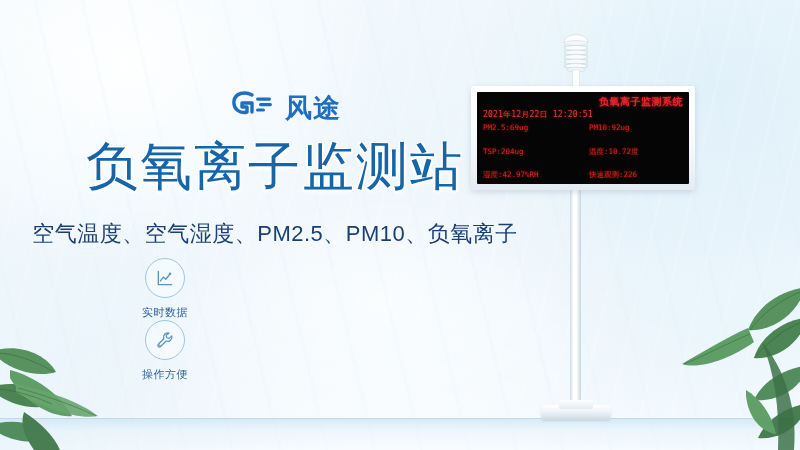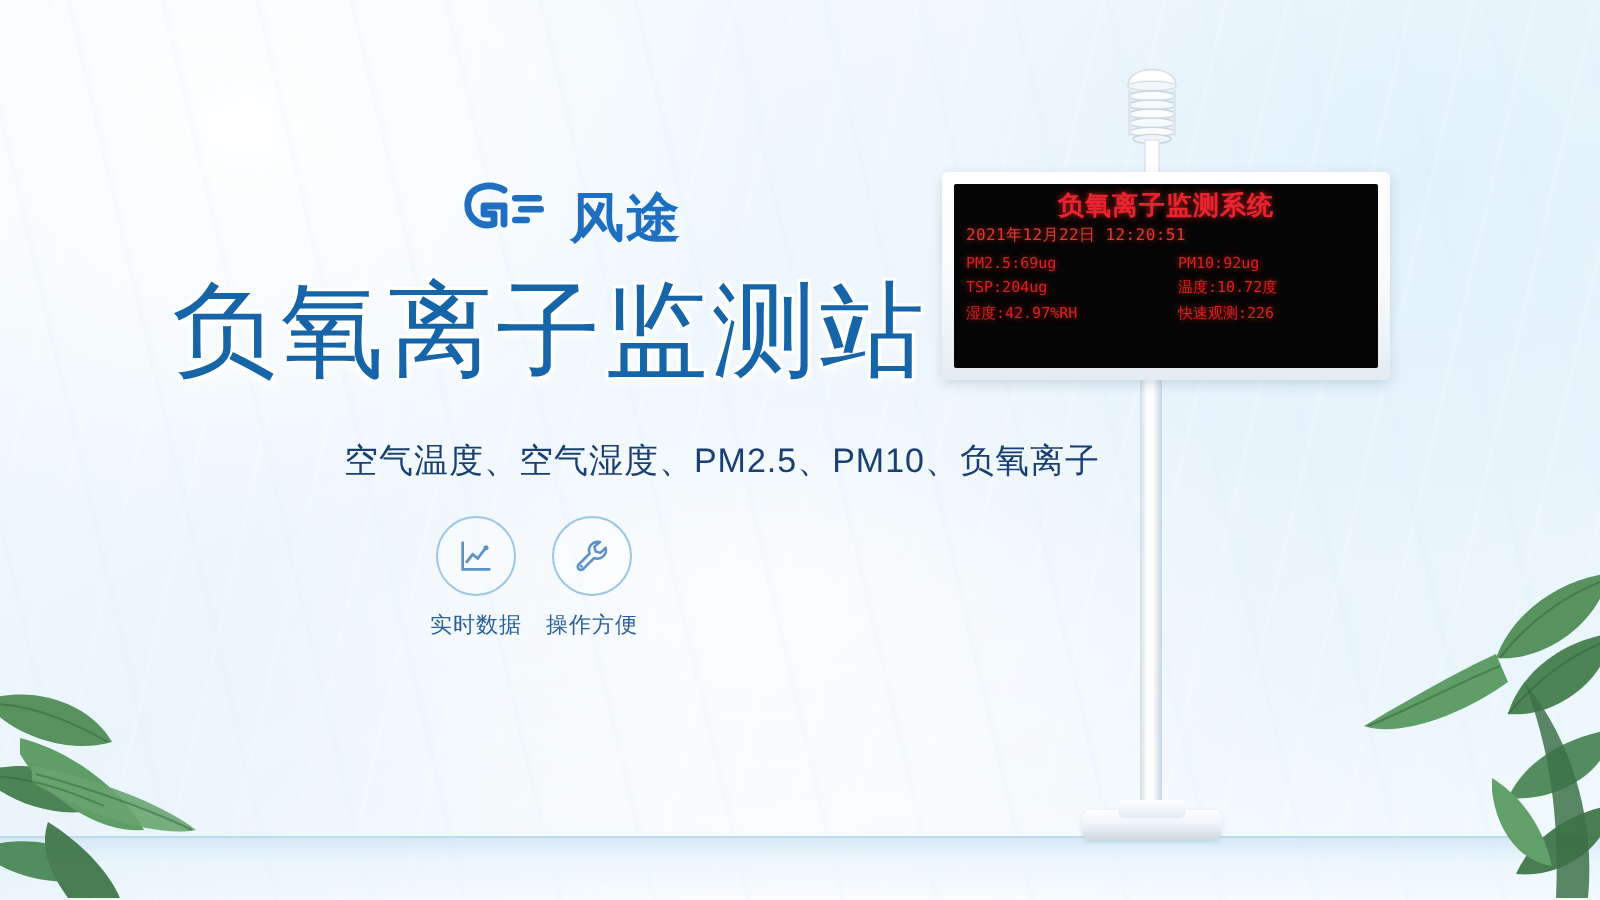--- a/index.html
+++ b/index.html
@@ -108,34 +108,35 @@
       -1.5px  1.5px 0 #ffffff,
        1.5px  1.5px 0 #ffffff,
        0 3px 5px rgba(255,255,255,0.9);
   }
 
   .subhead {
     position: absolute;
     left: 0;
     top: 219px;
     width: 550px;
-    text-align: right;
-    font-size: 17px;
+    text-align: center;
+    font-size: 22px;
     color: #1b3f72;
     letter-spacing: 0.5px;
   }
 
   
   .features {
     position: absolute;
     left: 136px;
     top: 258px;
     width: 262px;
     display: flex;
-    justify-content: center;
+    justify-content: space-between;
+    flex-direction: column;
   }
   .feature {
     width: 58px;
     text-align: center;
   }
   .feature-ring {
     width: 38px;
     height: 38px;
     margin: 0 auto;
     border: 1.4px solid #9cc6e6;
@@ -207,41 +208,41 @@
     height: 100%;
     background: #050505;
     border-radius: 1px;
     box-sizing: border-box;
     padding: 4px 6px 0 6px;
     font-family: "DejaVu Sans Mono", "Liberation Mono", monospace;
     color: #e0202a;
     overflow: hidden;
   }
   .led-title {
-    text-align: center;
-    font-size: 13px;
+    text-align: right;
+    font-size: 10px;
     font-weight: bold;
     color: #e8242e;
     letter-spacing: .5px;
     text-shadow: 0 0 3px rgba(230,30,40,0.85);
     line-height: 1.25;
   }
   .led-datetime {
     font-size: 8px;
     color: #e03a32;
     letter-spacing: .2px;
     text-shadow: 0 0 3px rgba(225,45,40,0.8);
     line-height: 1.35;
     margin-top: 1px;
   }
   .led-grid {
     margin-top: 2px;
     display: grid;
     grid-template-columns: 50% 50%;
-    row-gap: 1px;
+    row-gap: 12px;
     font-size: 7.5px;
     line-height: 1.5;
     letter-spacing: 0;
     color: #d8211f;
     text-shadow: 0 0 3px rgba(215,30,25,0.8);
   }
   .led-cell { white-space: nowrap; }
   .led-cell.right { padding-left: 6px; }
 
   

